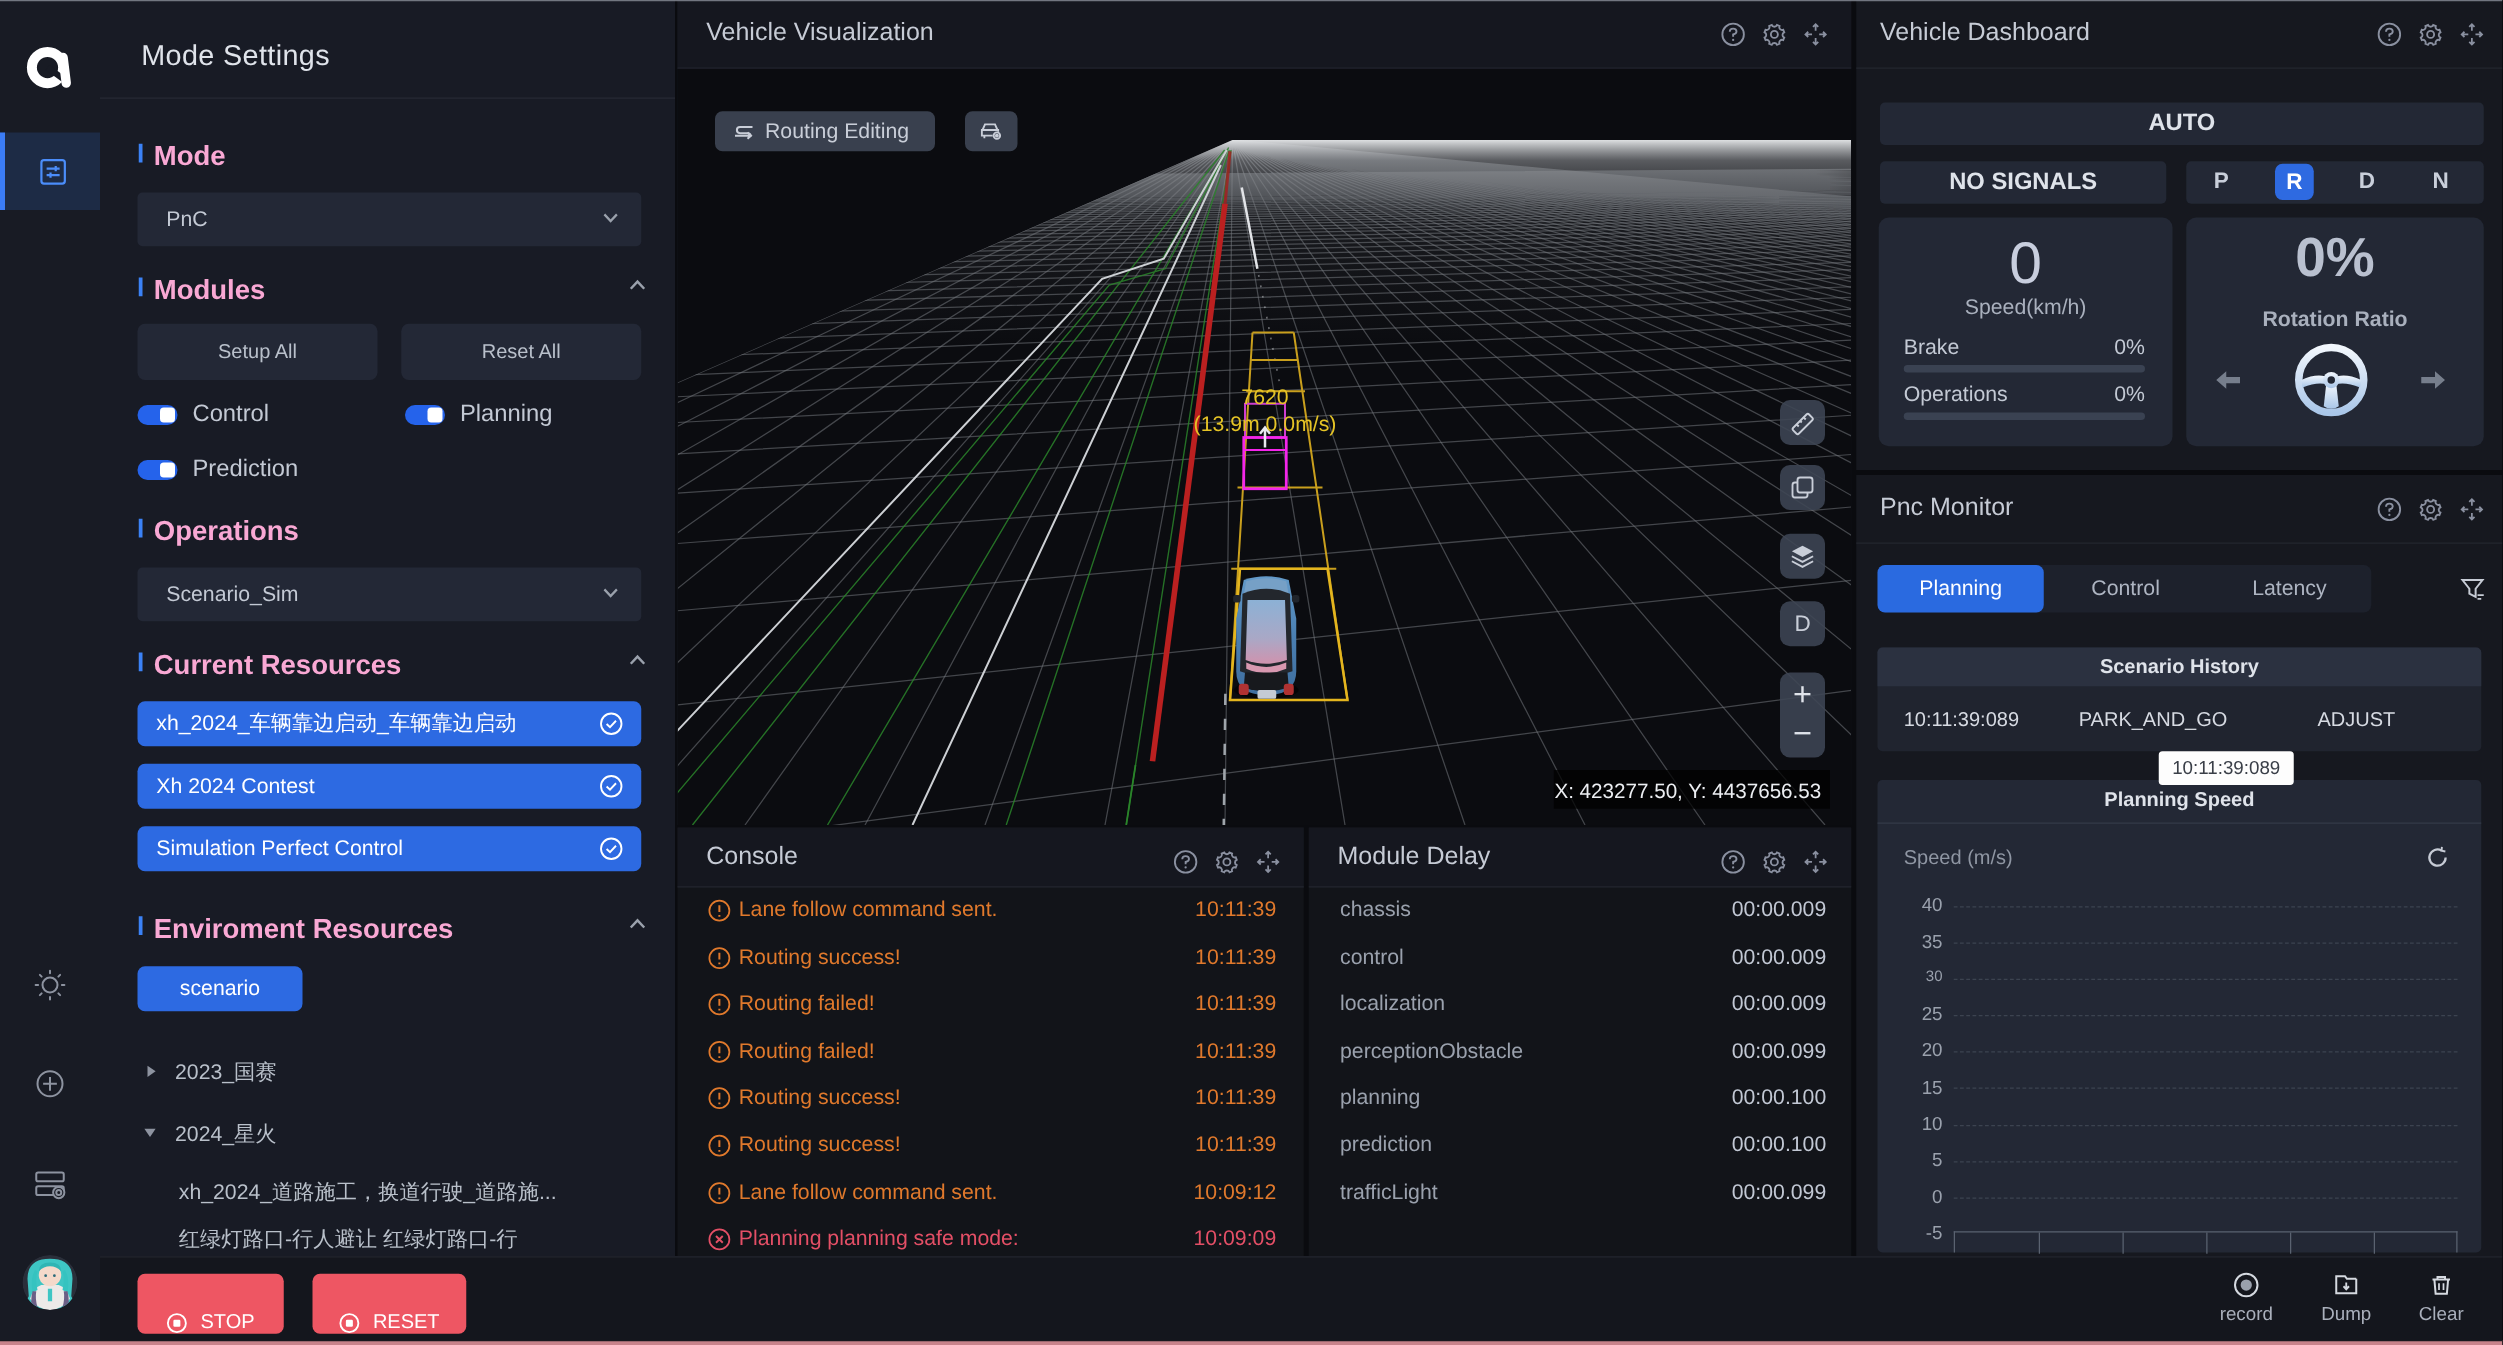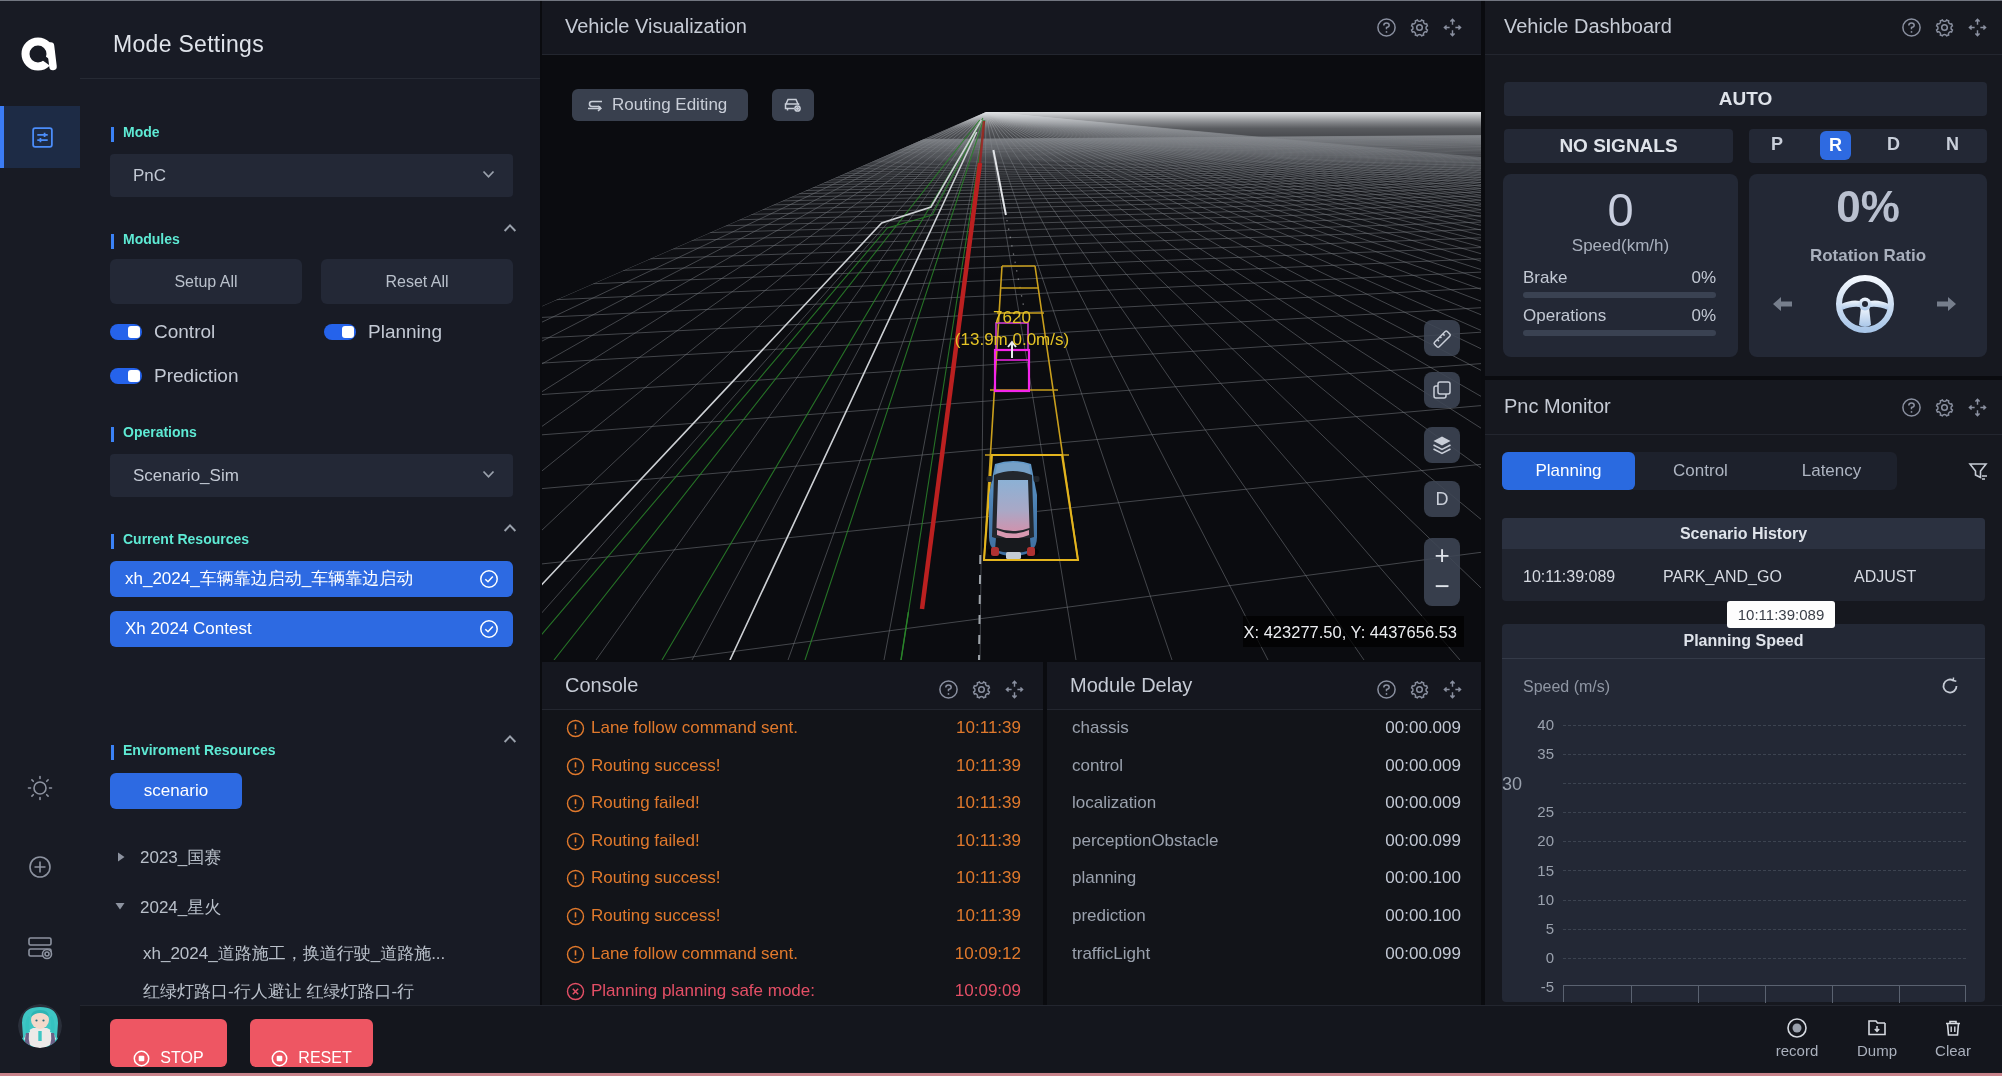--- a/index.html
+++ b/index.html
@@ -12,21 +12,21 @@
 #botline::before { content:""; position:absolute; left:0; top:0; width:2002px; height:1px; background:#17191f; }
 
 
 #sidebar { position:absolute; left:0; top:0; width:80px; height:1076px; background:#181b24; }
 #sbsel { position:absolute; left:0; top:106px; width:80px; height:62px; background:#1d2b45; border-left:4px solid #3b7cf5; }
 .sbicon { position:absolute; left:0; width:80px; text-align:center; color:#8d93a0; }
 
 
 #modepanel { position:absolute; left:80px; top:0; width:460px; height:1005px; background:#181b25; }
 #modepanel .title { position:absolute; left:33px; top:31px; font-size:23px; color:#dfe3ea; font-weight:400; letter-spacing:0.3px; }
-.sechead { position:absolute; left:43px; font-size:14px; font-weight:600; color:#5eead4;margin-top:12px; }
+.sechead { position:absolute; left:43px; font-size:22px; font-weight:600; color:#f9a8d4; }
 .sechead::before { content:""; position:absolute; left:-12px; top:3px; width:3px; height:15px; background:#3b82f6; }
 .drop { position:absolute; left:30px; width:403px; height:43px; background:#232836; border-radius:4px;
   color:#c3c9d4; font-size:17px; line-height:43px; padding-left:23px; }
 .btn-dark { position:absolute; width:192px; height:45px; background:#232836; border-radius:6px;
   color:#b9c0cb; font-size:16px; text-align:center; line-height:45px; }
 .toggle { position:absolute; width:32px; height:16px; background:#2563eb; border-radius:8px; }
 .toggle::after { content:""; position:absolute; right:2px; top:2px; width:12px; height:12px; background:#fff; border-radius:3px; }
 .toglabel { position:absolute; font-size:19px; color:#c3c9d4; }
 .bluecard { position:absolute; left:30px; width:403px; height:36px; background:#2d6ae2; border-radius:6px;
   color:#fff; font-size:17px; line-height:36px; padding-left:15px; }
@@ -157,20 +157,26 @@
   <svg class="abs" style="left:423px;top:523px" width="14" height="10" viewBox="0 0 13 9" fill="none" stroke="#9aa1ac" stroke-width="1.8">
         <path d="M1.5 7.3 L6.5 2 L11.5 7.3"></path>
       </svg>
   <div class="bluecard" style="top:561px">xh_2024_车辆靠边启动_车辆靠边启动
     <svg class="abs" style="right:14px;top:8px" width="20" height="20" viewBox="0 0 20 20" fill="none" stroke="#fff" stroke-width="1.5">
           <circle cx="10" cy="10" r="8.2"></circle>
           <path d="M6.3 10.2 L9 12.8 L13.8 7.6"></path>
         </svg>
   </div>
   <div class="bluecard" style="top:611px">Xh 2024 Contest
+    <svg class="abs" style="right:14px;top:8px" width="20" height="20" viewBox="0 0 20 20" fill="none" stroke="#fff" stroke-width="1.5">
+          <circle cx="10" cy="10" r="8.2"></circle>
+          <path d="M6.3 10.2 L9 12.8 L13.8 7.6"></path>
+        </svg>
+  </div>
+  <div class="bluecard" style="top:661px">Simulation Perfect Control
     <svg class="abs" style="right:14px;top:8px" width="20" height="20" viewBox="0 0 20 20" fill="none" stroke="#fff" stroke-width="1.5">
           <circle cx="10" cy="10" r="8.2"></circle>
           <path d="M6.3 10.2 L9 12.8 L13.8 7.6"></path>
         </svg>
   </div>
 
   <div class="sechead" style="top:730px">Enviroment Resources</div>
   <svg class="abs" style="left:423px;top:734px" width="14" height="10" viewBox="0 0 13 9" fill="none" stroke="#9aa1ac" stroke-width="1.8">
         <path d="M1.5 7.3 L6.5 2 L11.5 7.3"></path>
       </svg>
@@ -540,21 +546,21 @@
     <div style="position:absolute;left:0;top:0;width:100%;height:35px;border-bottom:1px solid #343a48;color:#dfe3ea;font-weight:700;font-size:16px;text-align:center;line-height:34px">Planning Speed</div>
     <div style="position:absolute;left:21px;top:54px;font-size:16px;color:#8f96a3">Speed (m/s)</div>
     <svg style="position:absolute;right:25px;top:52px" width="20" height="20" viewBox="0 0 20 20" fill="none" stroke="#c6cbd5" stroke-width="1.8">
       <path d="M16.5 10 A6.5 6.5 0 1 1 13.2 4.4"></path>
           <path d="M13.5 1.5 L13.3 4.6 L16.3 5.2" stroke-width="1.5"></path>
     </svg>
     <div style="position:absolute;left:0;top:92px;width:52px;text-align:right;font-size:15px;color:#9aa1ad">40</div>
 <div style="position:absolute;left:61px;top:101px;width:403px;border-top:1px dashed #3c4350"></div>
 <div style="position:absolute;left:0;top:121px;width:52px;text-align:right;font-size:15px;color:#9aa1ad">35</div>
 <div style="position:absolute;left:61px;top:130px;width:403px;border-top:1px dashed #3c4350"></div>
-<div style="position:absolute;left:0;top:150px;width:52px;font-size:18px;color:#9aa1ad">30</div>
+<div style="position:absolute;left:0;top:150px;width:52px;text-align:right;font-size:12px;color:#9aa1ad">30</div>
 <div style="position:absolute;left:61px;top:159px;width:403px;border-top:1px dashed #3c4350"></div>
 <div style="position:absolute;left:0;top:179px;width:52px;text-align:right;font-size:15px;color:#9aa1ad">25</div>
 <div style="position:absolute;left:61px;top:188px;width:403px;border-top:1px dashed #3c4350"></div>
 <div style="position:absolute;left:0;top:208px;width:52px;text-align:right;font-size:15px;color:#9aa1ad">20</div>
 <div style="position:absolute;left:61px;top:217px;width:403px;border-top:1px dashed #3c4350"></div>
 <div style="position:absolute;left:0;top:238px;width:52px;text-align:right;font-size:15px;color:#9aa1ad">15</div>
 <div style="position:absolute;left:61px;top:246px;width:403px;border-top:1px dashed #3c4350"></div>
 <div style="position:absolute;left:0;top:267px;width:52px;text-align:right;font-size:15px;color:#9aa1ad">10</div>
 <div style="position:absolute;left:61px;top:276px;width:403px;border-top:1px dashed #3c4350"></div>
 <div style="position:absolute;left:0;top:296px;width:52px;text-align:right;font-size:15px;color:#9aa1ad">5</div>

